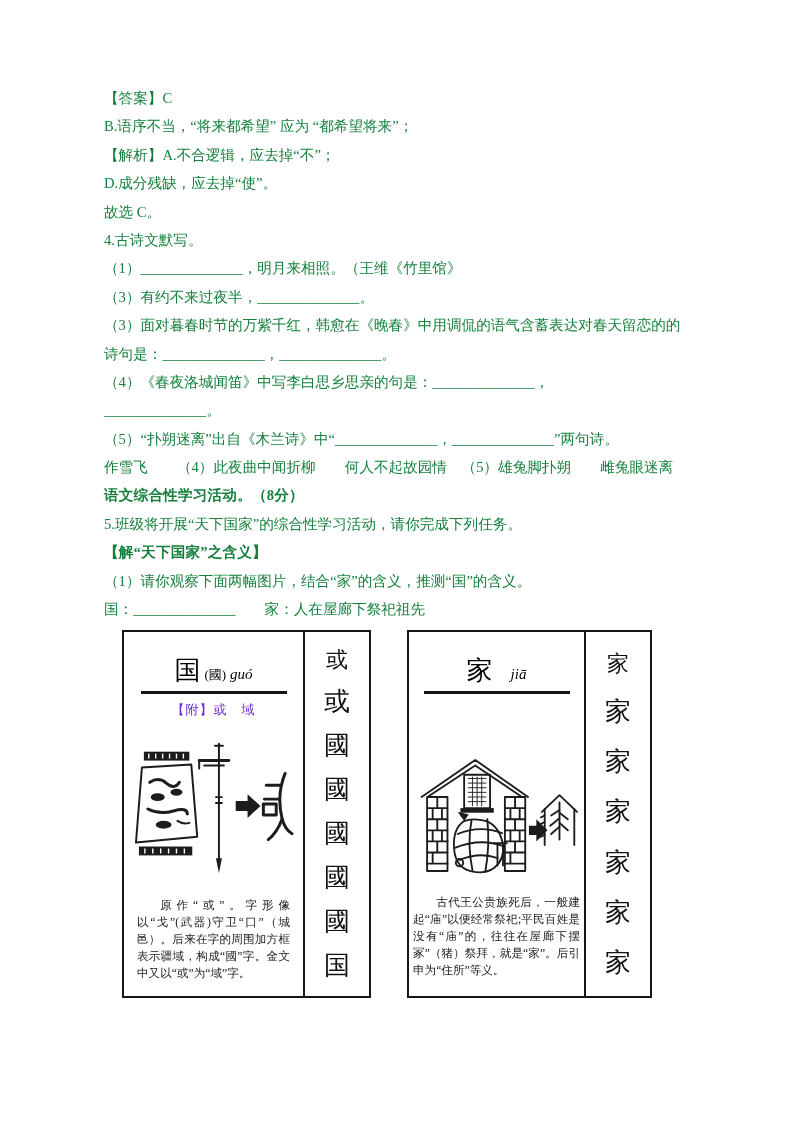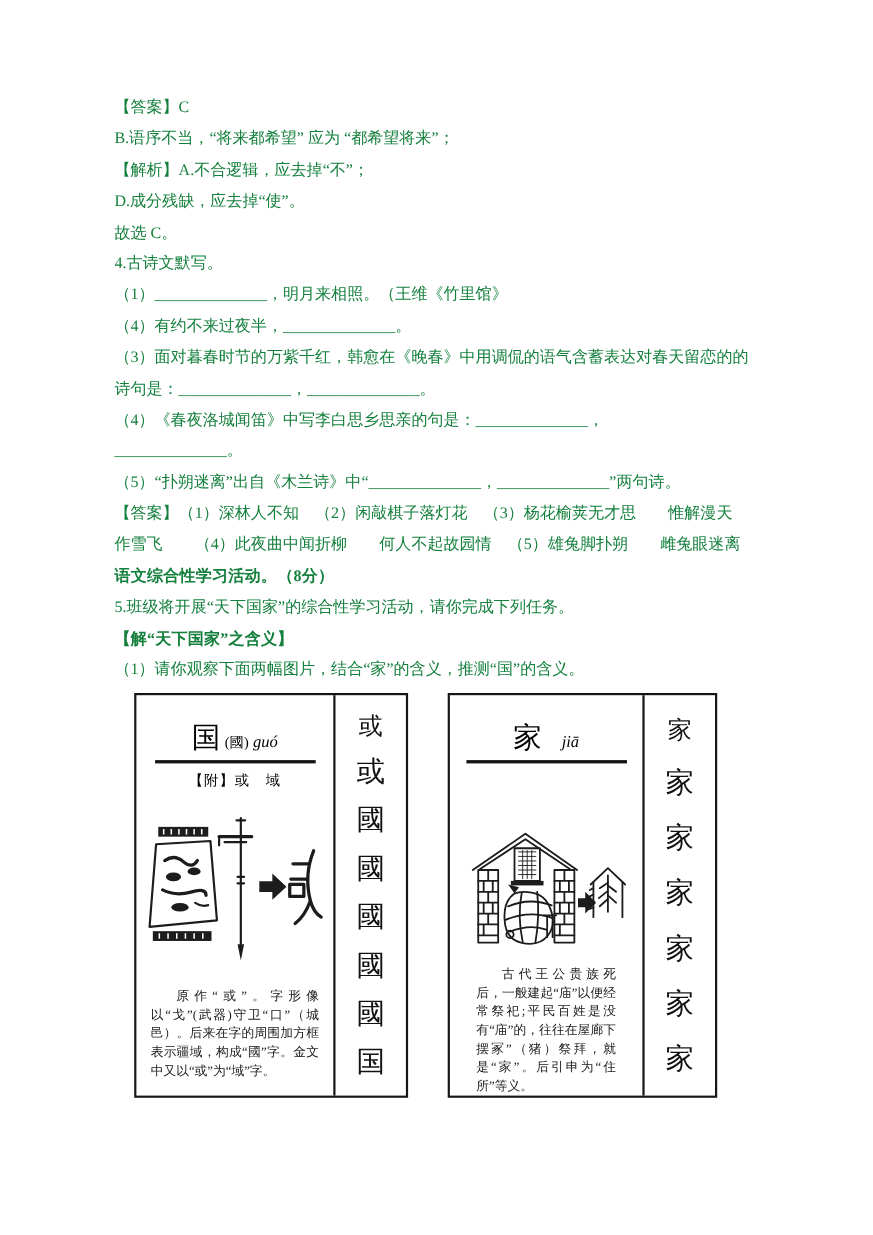--- a/index.html
+++ b/index.html
@@ -20,28 +20,28 @@
   
   .cards{display:flex;gap:36px;margin:7px 0 0 18px;}
   .card-group{display:flex;border:2px solid #161616;height:364px;background:#fff;}
   .card-main{width:179px;border-right:2px solid #161616;display:flex;flex-direction:column;align-items:center;}
   .card-main.jia{width:175px;}
   .card-title{margin-top:26px;white-space:nowrap;display:flex;align-items:baseline;gap:4px;}
   .headword{font-size:26px;line-height:26px;}
   .trad{font-size:13px;}
   .pinyin{font-size:15px;font-style:italic;font-family:"Liberation Serif","DejaVu Serif",serif;}
   .card-rule{width:146px;height:2.5px;background:#141414;margin:7px 0 7px;}
-  .card-variants{font-size:13px;color:#000000;letter-spacing:1px;}
+  .card-variants{font-size:13px;color:#6d28d9;letter-spacing:1px;}
   .illus{margin-top:18px;}
   .illus.jia{margin-top:52px;}
   .card-caption{
     font-size:11.6px;line-height:17px;text-align:justify;text-indent:2em;
     padding:0 13px;color:#1a1a1a;margin-top:18px;
   }
-  .card-caption.jia{margin-top:16px;padding:0 24px;}
+  .card-caption.jia{margin-top:16px;padding:0 4px;}
   .card-strip{
     width:64px;display:flex;flex-direction:column;justify-content:space-around;
     align-items:center;padding:8px 0;box-sizing:border-box;
   }
   .glyph{font-size:26px;line-height:1;color:#111;}
   .glyph.small{font-size:22px;}
   svg .stroke{stroke:#1c1c1c;fill:none;stroke-width:2;stroke-linecap:round;stroke-linejoin:round;}
   svg .thick{stroke:#1c1c1c;fill:none;stroke-width:3;stroke-linecap:round;stroke-linejoin:round;}
   svg .fill{fill:#1c1c1c;stroke:none;}
 </style>
@@ -51,33 +51,33 @@
 <div class="content">
 
   <div class="line">【答案】C</div>
   <div class="line">B.语序不当，“将来都希望” 应为 “都希望将来”；</div>
   <div class="line">【解析】A.不合逻辑，应去掉“不”；</div>
   <div class="line">D.成分残缺，应去掉“使”。</div>
   <div class="line">故选 C。</div>
 
   <div class="line">4.古诗文默写。</div>
   <div class="line">（1）______________，明月来相照。（王维《竹里馆》</div>
-  <div class="line">（4）有约不来过夜半，______________。</div>
+  <div class="line">（3）有约不来过夜半，______________。</div>
   <div class="line">（3）面对暮春时节的万紫千红，韩愈在《晚春》中用调侃的语气含蓄表达对春天留恋的的</div>
   <div class="line">诗句是：______________，______________。</div>
   <div class="line">（4）《春夜洛城闻笛》中写李白思乡思亲的句是：______________，</div>
   <div class="line">______________。</div>
   <div class="line">（5）“扑朔迷离”出自《木兰诗》中“______________，______________”两句诗。</div>
-  <div class="line">【答案】（1）深林人不知　（2）闲敲棋子落灯花　（3）杨花榆荚无才思　　惟解漫天</div>
   <div class="line">作雪飞　　（4）此夜曲中闻折柳　　何人不起故园情　（5）雄兔脚扑朔　　雌兔眼迷离</div>
 
   <div class="line bold">语文综合性学习活动。（8分）</div>
   <div class="line">5.班级将开展“天下国家”的综合性学习活动，请你完成下列任务。</div>
   <div class="line bold">【解“天下国家”之含义】</div>
   <div class="line">（1）请你观察下面两幅图片，结合“家”的含义，推测“国”的含义。</div>
+  <div class="line">国：______________　　家：人在屋廊下祭祀祖先</div>
 
   <div class="cards">
 
     <div class="card-group">
       <div class="card-main">
         <div class="card-title">
           <span class="headword">国</span>
           <span class="trad">(國)</span>
           <span class="pinyin">guó</span>
         </div>

